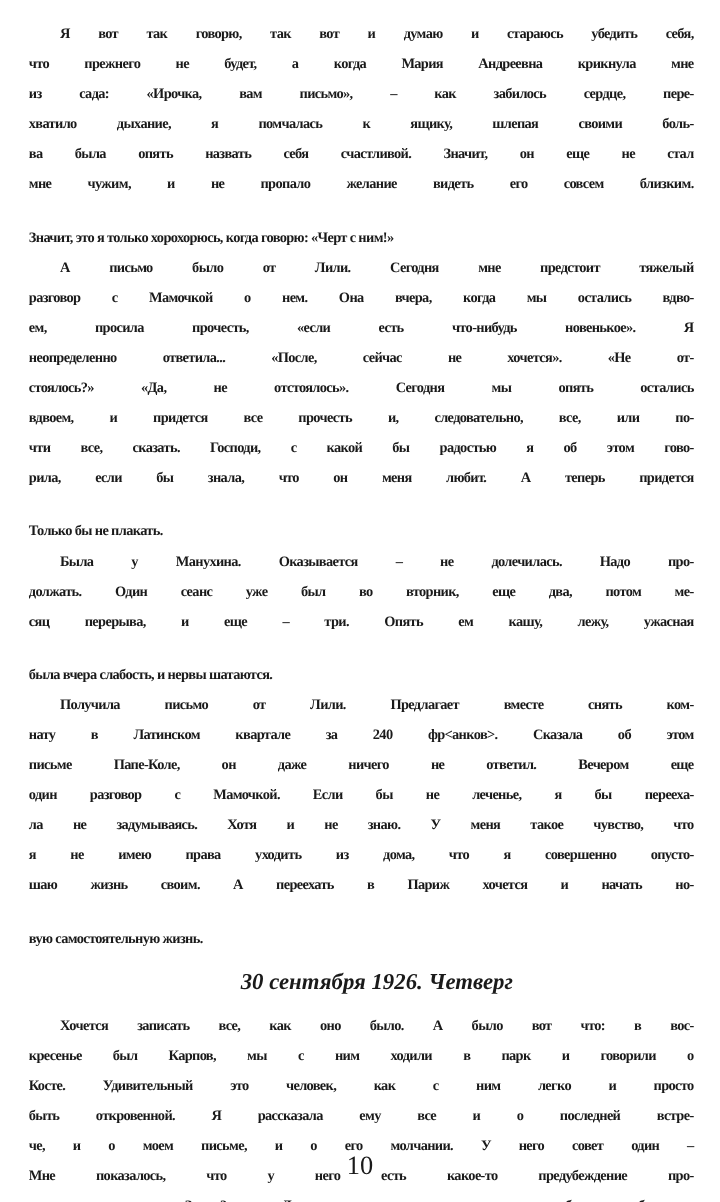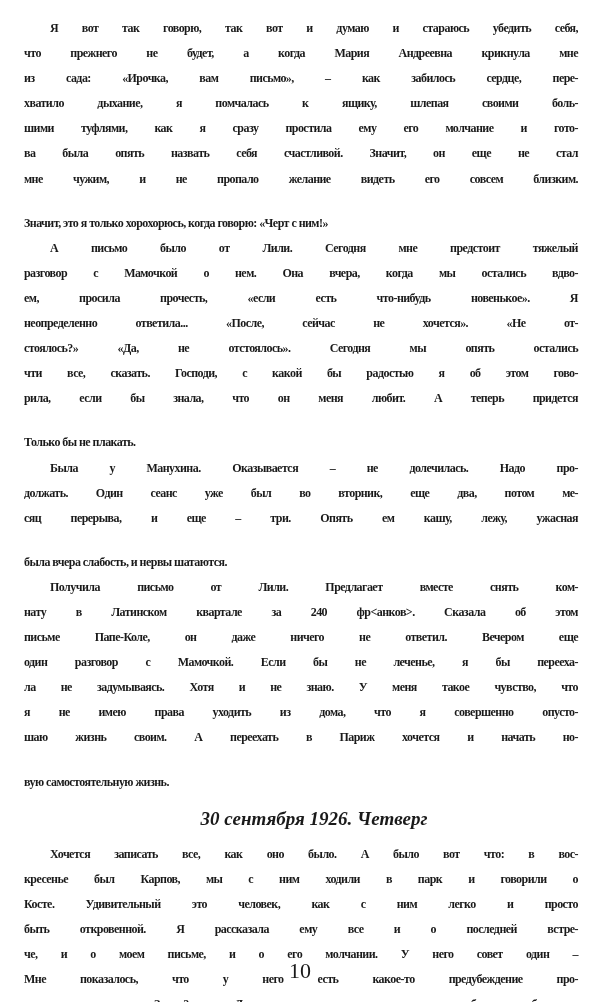--- a/index.html
+++ b/index.html
@@ -20,32 +20,32 @@
 </head>
 <body>
 
 <div class="page">
 
   <div>
     <div class="line indent">Я вот так говорю, так вот и думаю и стараюсь убедить себя,</div>
     <div class="line">что прежнего не будет, а когда Мария Андреевна крикнула мне</div>
     <div class="line">из сада: «Ирочка, вам письмо», – как забилось сердце, пере-</div>
     <div class="line">хватило дыхание, я помчалась к ящику, шлепая своими боль-</div>
-    <div class="line">шими туфлями, как я сразу простила ему его молчание и гото-</div>
     <div class="line">ва была опять назвать себя счастливой. Значит, он еще не стал</div>
     <div class="line">мне чужим, и не пропало желание видеть его совсем близким.</div>
     <div class="line last">Значит, это я только хорохорюсь, когда говорю: «Черт с ним!»</div>
   </div>
 
   <div>
     <div class="line indent">А письмо было от Лили. Сегодня мне предстоит тяжелый</div>
     <div class="line">разговор с Мамочкой о нем. Она вчера, когда мы остались вдво-</div>
     <div class="line">ем, просила прочесть, «если есть что-нибудь новенькое». Я</div>
     <div class="line">неопределенно ответила... «После, сейчас не хочется». «Не от-</div>
     <div class="line">стоялось?» «Да, не отстоялось». Сегодня мы опять остались</div>
+    <div class="line">вдвоем, и придется все прочесть и, следовательно, все, или по-</div>
     <div class="line">чти все, сказать. Господи, с какой бы радостью я об этом гово-</div>
     <div class="line">рила, если бы знала, что он меня любит. А теперь придется</div>
     <div class="line last">Только бы не плакать.</div>
   </div>
 
   <div>
     <div class="line indent">Была у Манухина. Оказывается – не долечилась. Надо про-</div>
     <div class="line">должать. Один сеанс уже был во вторник, еще два, потом ме-</div>
     <div class="line">сяц перерыва, и еще – три. Опять ем кашу, лежу, ужасная</div>
     <div class="line last">была вчера слабость, и нервы шатаются.</div>

